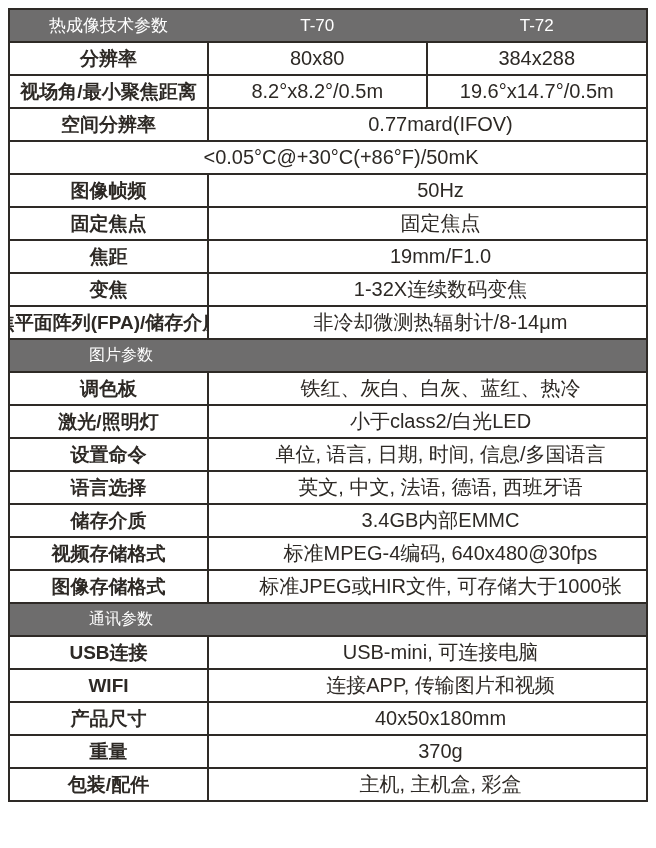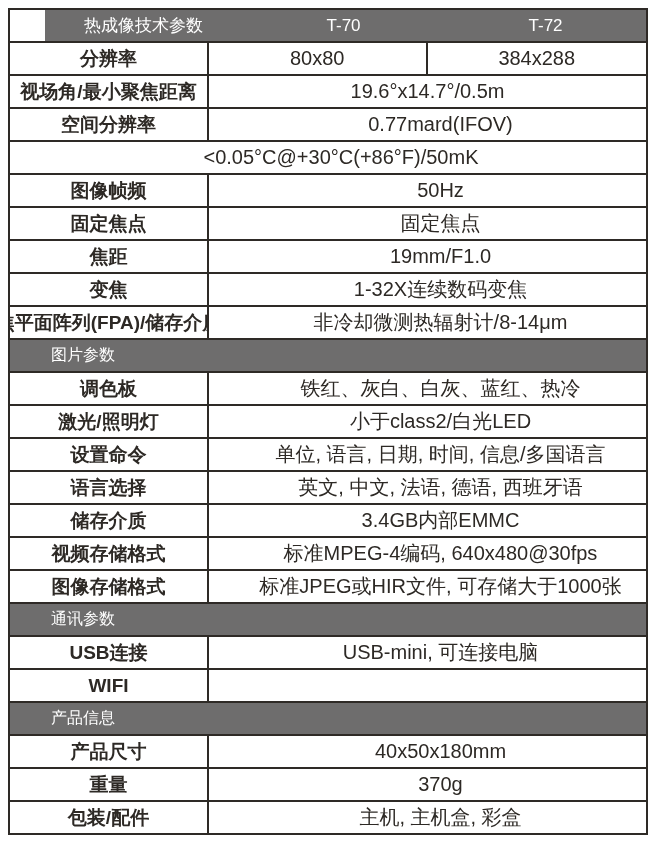--- a/index.html
+++ b/index.html
@@ -19,21 +19,21 @@
     border: 2px solid var(--border);
     background: var(--row-bg);
   }
   .row {
     display: flex;
     height: 31px;
     border-top: 2px solid var(--border);
     align-items: stretch;
     background: var(--row-bg);
   }
-  .row:first-child { border-top: none; margin-left: 35px; }
+  .row:first-child { border-top: none; }
   .cell {
     display: flex;
     align-items: center;
     justify-content: center;
     box-sizing: border-box;
     font-size: 20px;
     color: var(--text);
     white-space: nowrap;
     overflow: hidden;
   }
@@ -59,21 +59,21 @@
   .row.header .c-v1 { border-right-color: transparent; }
   .row.section {
     background: var(--band);
   }
   .section-title {
     width: 100%;
     box-sizing: border-box;
     display: flex;
     align-items: center;
     justify-content: flex-start;
-    padding-left: 41px;
+    padding-left: 79px;
     color: var(--band-text);
     font-size: 16px;
     font-weight: 500;
     white-space: nowrap;
   }
 </style>
 </head>
 <body style="background: rgb(255, 255, 255);">
 
 <div class="spec-table">
@@ -83,20 +83,21 @@
     <div class="cell c-v2">T-72</div>
   </div>
 
 <div class="row split">
       <div class="cell c-label">分辨率</div>
       <div class="cell c-v1">80x80</div>
       <div class="cell c-v2">384x288</div>
     </div>
     <div class="row split">
       <div class="cell c-label">视场角/最小聚焦距离</div>
+      <div class="cell c-v1">8.2°x8.2°/0.5m</div>
       <div class="cell c-v2">19.6°x14.7°/0.5m</div>
     </div>
     <div class="row merged">
       <div class="cell c-label">空间分辨率</div>
       <div class="cell c-val">0.77mard(IFOV)</div>
     </div>
     <div class="row merged">
       <div class="cell c-val">&lt;0.05°C@+30°C(+86°F)/50mK</div>
     </div>
     <div class="row merged">
@@ -152,23 +153,21 @@
     </div>
     <div class="row section">
       <div class="section-title">通讯参数</div>
     </div>
     <div class="row merged">
       <div class="cell c-label">USB连接</div>
       <div class="cell c-val">USB-mini, 可连接电脑</div>
     </div>
     <div class="row merged">
       <div class="cell c-label">WIFI</div>
-    </div>
-    <div class="row section">
-      <div class="section-title">产品信息</div>
+      <div class="cell c-val">连接APP, 传输图片和视频</div>
     </div>
     <div class="row merged">
       <div class="cell c-label">产品尺寸</div>
       <div class="cell c-val">40x50x180mm</div>
     </div>
     <div class="row merged">
       <div class="cell c-label">重量</div>
       <div class="cell c-val">370g</div>
     </div>
     <div class="row merged">

